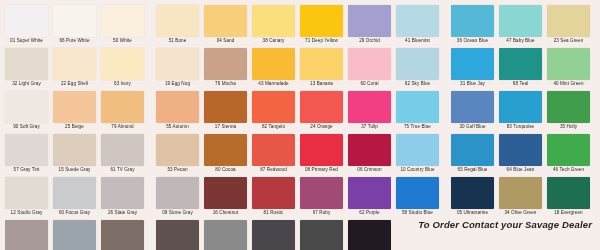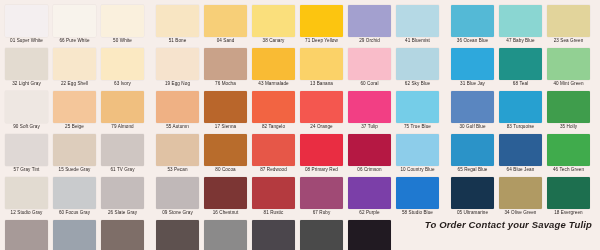--- a/index.html
+++ b/index.html
@@ -312,14 +312,14 @@
       <div class="swatch-cell" style="left: 252px; top: 220px; width: 43px;">
         <div class="swatch-chip" style="height: 32px; background: rgb(75, 70, 76);"></div>
       </div>
       <div class="swatch-cell" style="left: 300px; top: 220px; width: 43px;">
         <div class="swatch-chip" style="height: 32px; background: rgb(74, 74, 74);"></div>
       </div>
       <div class="swatch-cell" style="left: 348px; top: 220px; width: 43px;">
         <div class="swatch-chip" style="height: 32px; background: rgb(33, 26, 34);"></div>
       </div>
     </div>
-  <div id="footer-note">To Order Contact your Savage Tulip</div>
+  <div id="footer-note">To Order Contact your Savage Dealer</div>
 </div>
 
 </body></html>

